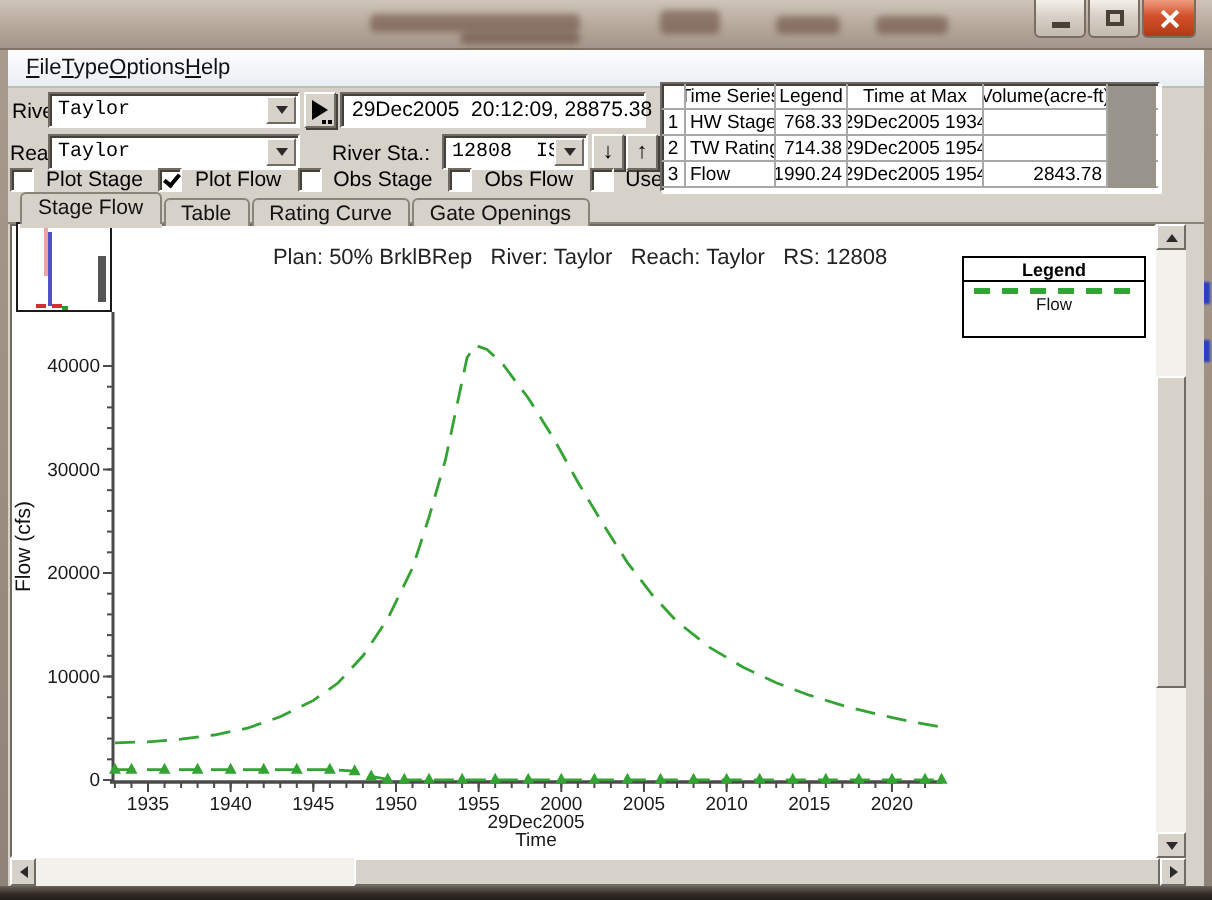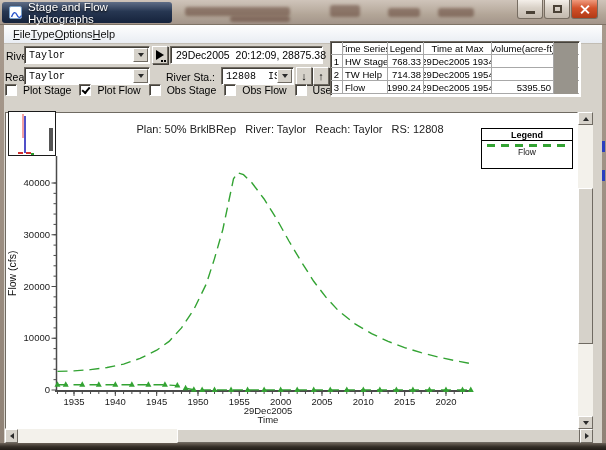--- a/index.html
+++ b/index.html
@@ -124,28 +124,20 @@
 <body>
 
 <div id="win">
 
   <div id="titlebar">
     <div class="smudge" style="left:185px;top:7px;width:105px;height:9px;"></div>
     <div class="smudge" style="left:230px;top:16px;width:60px;height:6px;"></div>
     <div class="smudge" style="left:330px;top:5px;width:30px;height:12px;"></div>
     <div class="smudge" style="left:388px;top:8px;width:32px;height:9px;"></div>
     <div class="smudge" style="left:438px;top:8px;width:36px;height:9px;"></div>
-    <div id="title-pill">
-      <div id="app-icon">
-        <svg width="13" height="13" viewBox="0 0 13 13">
-            <path d="M1.5 9 C3.5 3.5, 5.5 3.5, 7 7 S 10 10, 11.5 7.5" fill="none" stroke="#2b55cc" stroke-width="1.4"></path>
-          </svg>
-      </div>
-      <span id="win-title">Stage and Flow Hydrographs</span>
-    </div>
     <div class="winbtn" style="left:517px;width:26px;">
         <span class="glyph-min"></span>
       </div>
     <div class="winbtn" style="left:544px;width:26px;">
         <span class="glyph-max"></span>
       </div>
     <div class="winbtn" id="btn-close" style="left:571px;width:27px;">
         <span class="glyph-x"></span>
       </div>
   </div>
@@ -225,35 +217,41 @@
     </div>
     <div class="trow">
       <span class="tcell c-num">1</span>
       <span class="tcell c-series">HW Stage</span>
       <span class="tcell c-max">768.33</span>
       <span class="tcell c-time">29Dec2005 1934</span>
       <span class="tcell c-vol"></span>
     </div>
     <div class="trow">
       <span class="tcell c-num">2</span>
-      <span class="tcell c-series">TW Help</span>
+      <span class="tcell c-series">TW Rating</span>
       <span class="tcell c-max">714.38</span>
       <span class="tcell c-time">29Dec2005 1954</span>
       <span class="tcell c-vol"></span>
     </div>
     <div class="trow">
       <span class="tcell c-num">3</span>
       <span class="tcell c-series">Flow</span>
       <span class="tcell c-max">41990.24</span>
       <span class="tcell c-time">29Dec2005 1954</span>
-      <span class="tcell c-vol">5395.50</span>
+      <span class="tcell c-vol">2843.78</span>
     </div>
     <div id="table-filler"></div>
   </div>
 
+  <div id="tabbar">
+    <span class="tab active">Stage Flow</span>
+    <span class="tab">Table</span>
+    <span class="tab">Rating Curve</span>
+    <span class="tab">Gate Openings</span>
+  </div>
 
   <div id="chart-bg"></div>
   <svg id="plot-svg" width="606" height="450" viewBox="0 0 606 450">
       <line x1="56.5" y1="156" x2="56.5" y2="391.5" stroke="#4a4a4a" stroke-width="1.5"></line>
       <line x1="55" y1="391" x2="471" y2="391" stroke="#4a4a4a" stroke-width="1.8"></line>
       <line x1="57.468" y1="391.5" x2="57.468" y2="394" stroke="#4a4a4a"></line>
       <line x1="65.734" y1="391.5" x2="65.734" y2="394" stroke="#4a4a4a"></line>
       <line x1="74" y1="391.5" x2="74" y2="394" stroke="#4a4a4a"></line>
       <line x1="82.266" y1="391.5" x2="82.266" y2="394" stroke="#4a4a4a"></line>
       <line x1="90.532" y1="391.5" x2="90.532" y2="394" stroke="#4a4a4a"></line>

